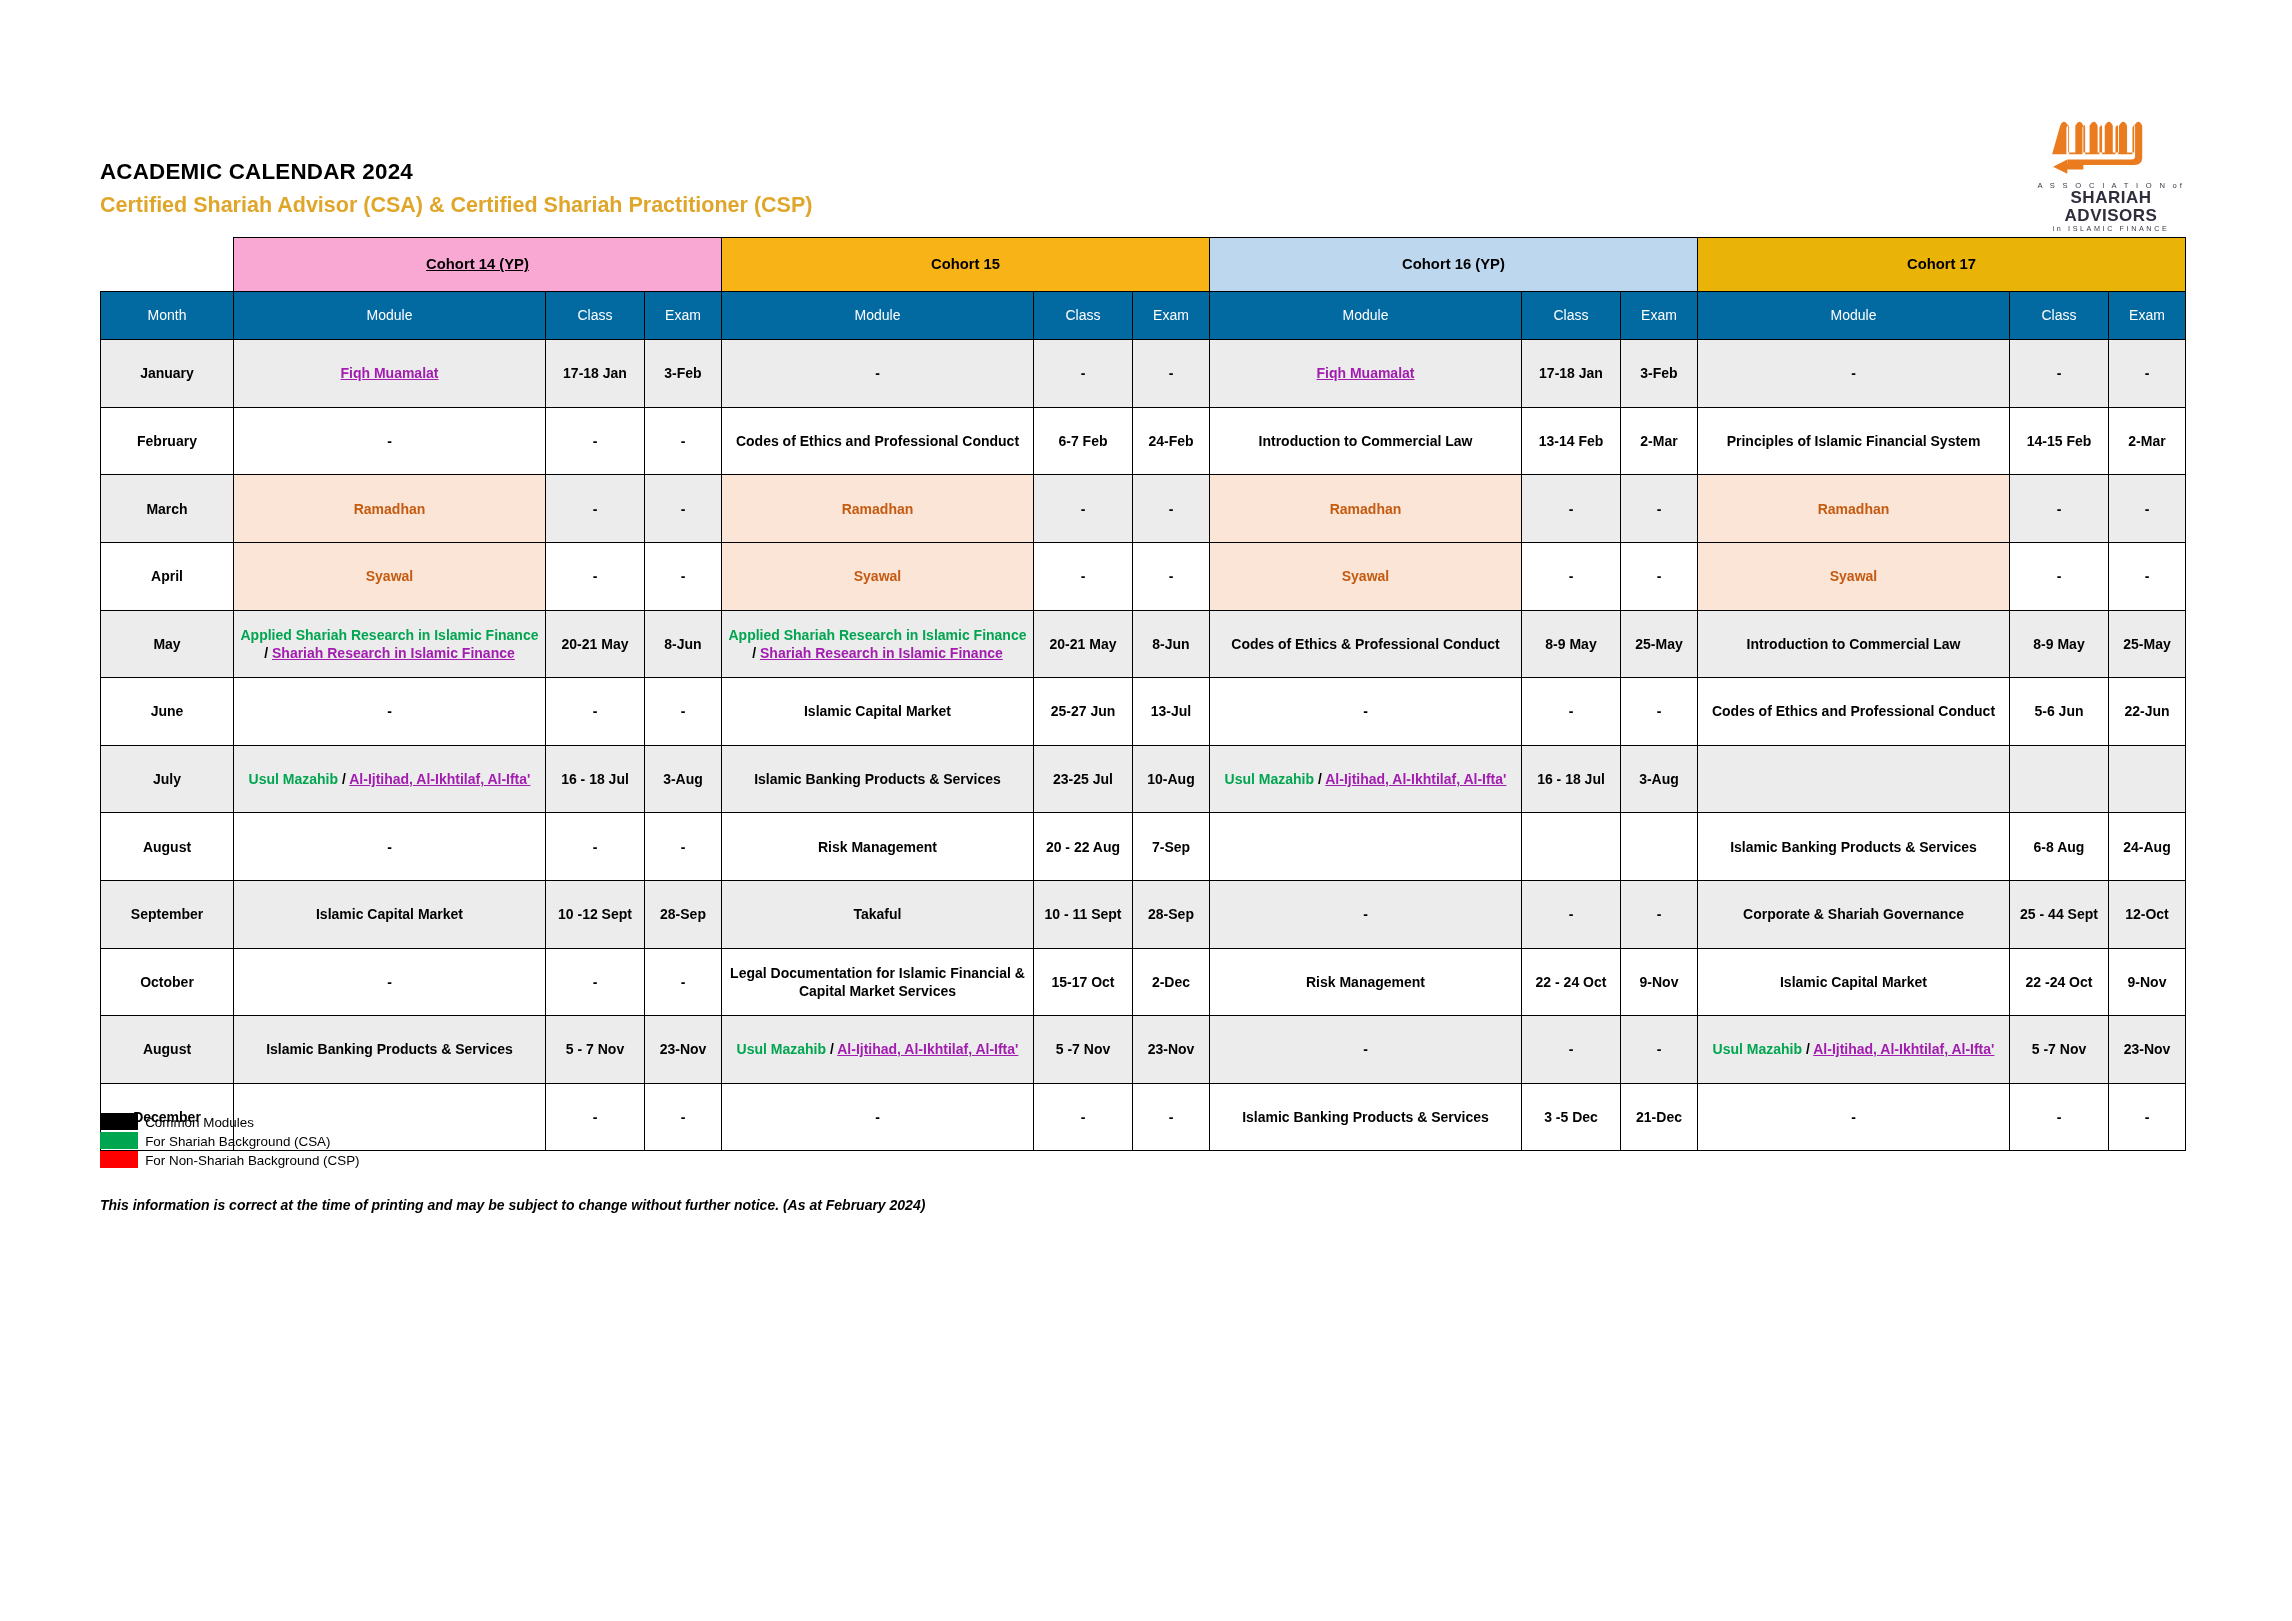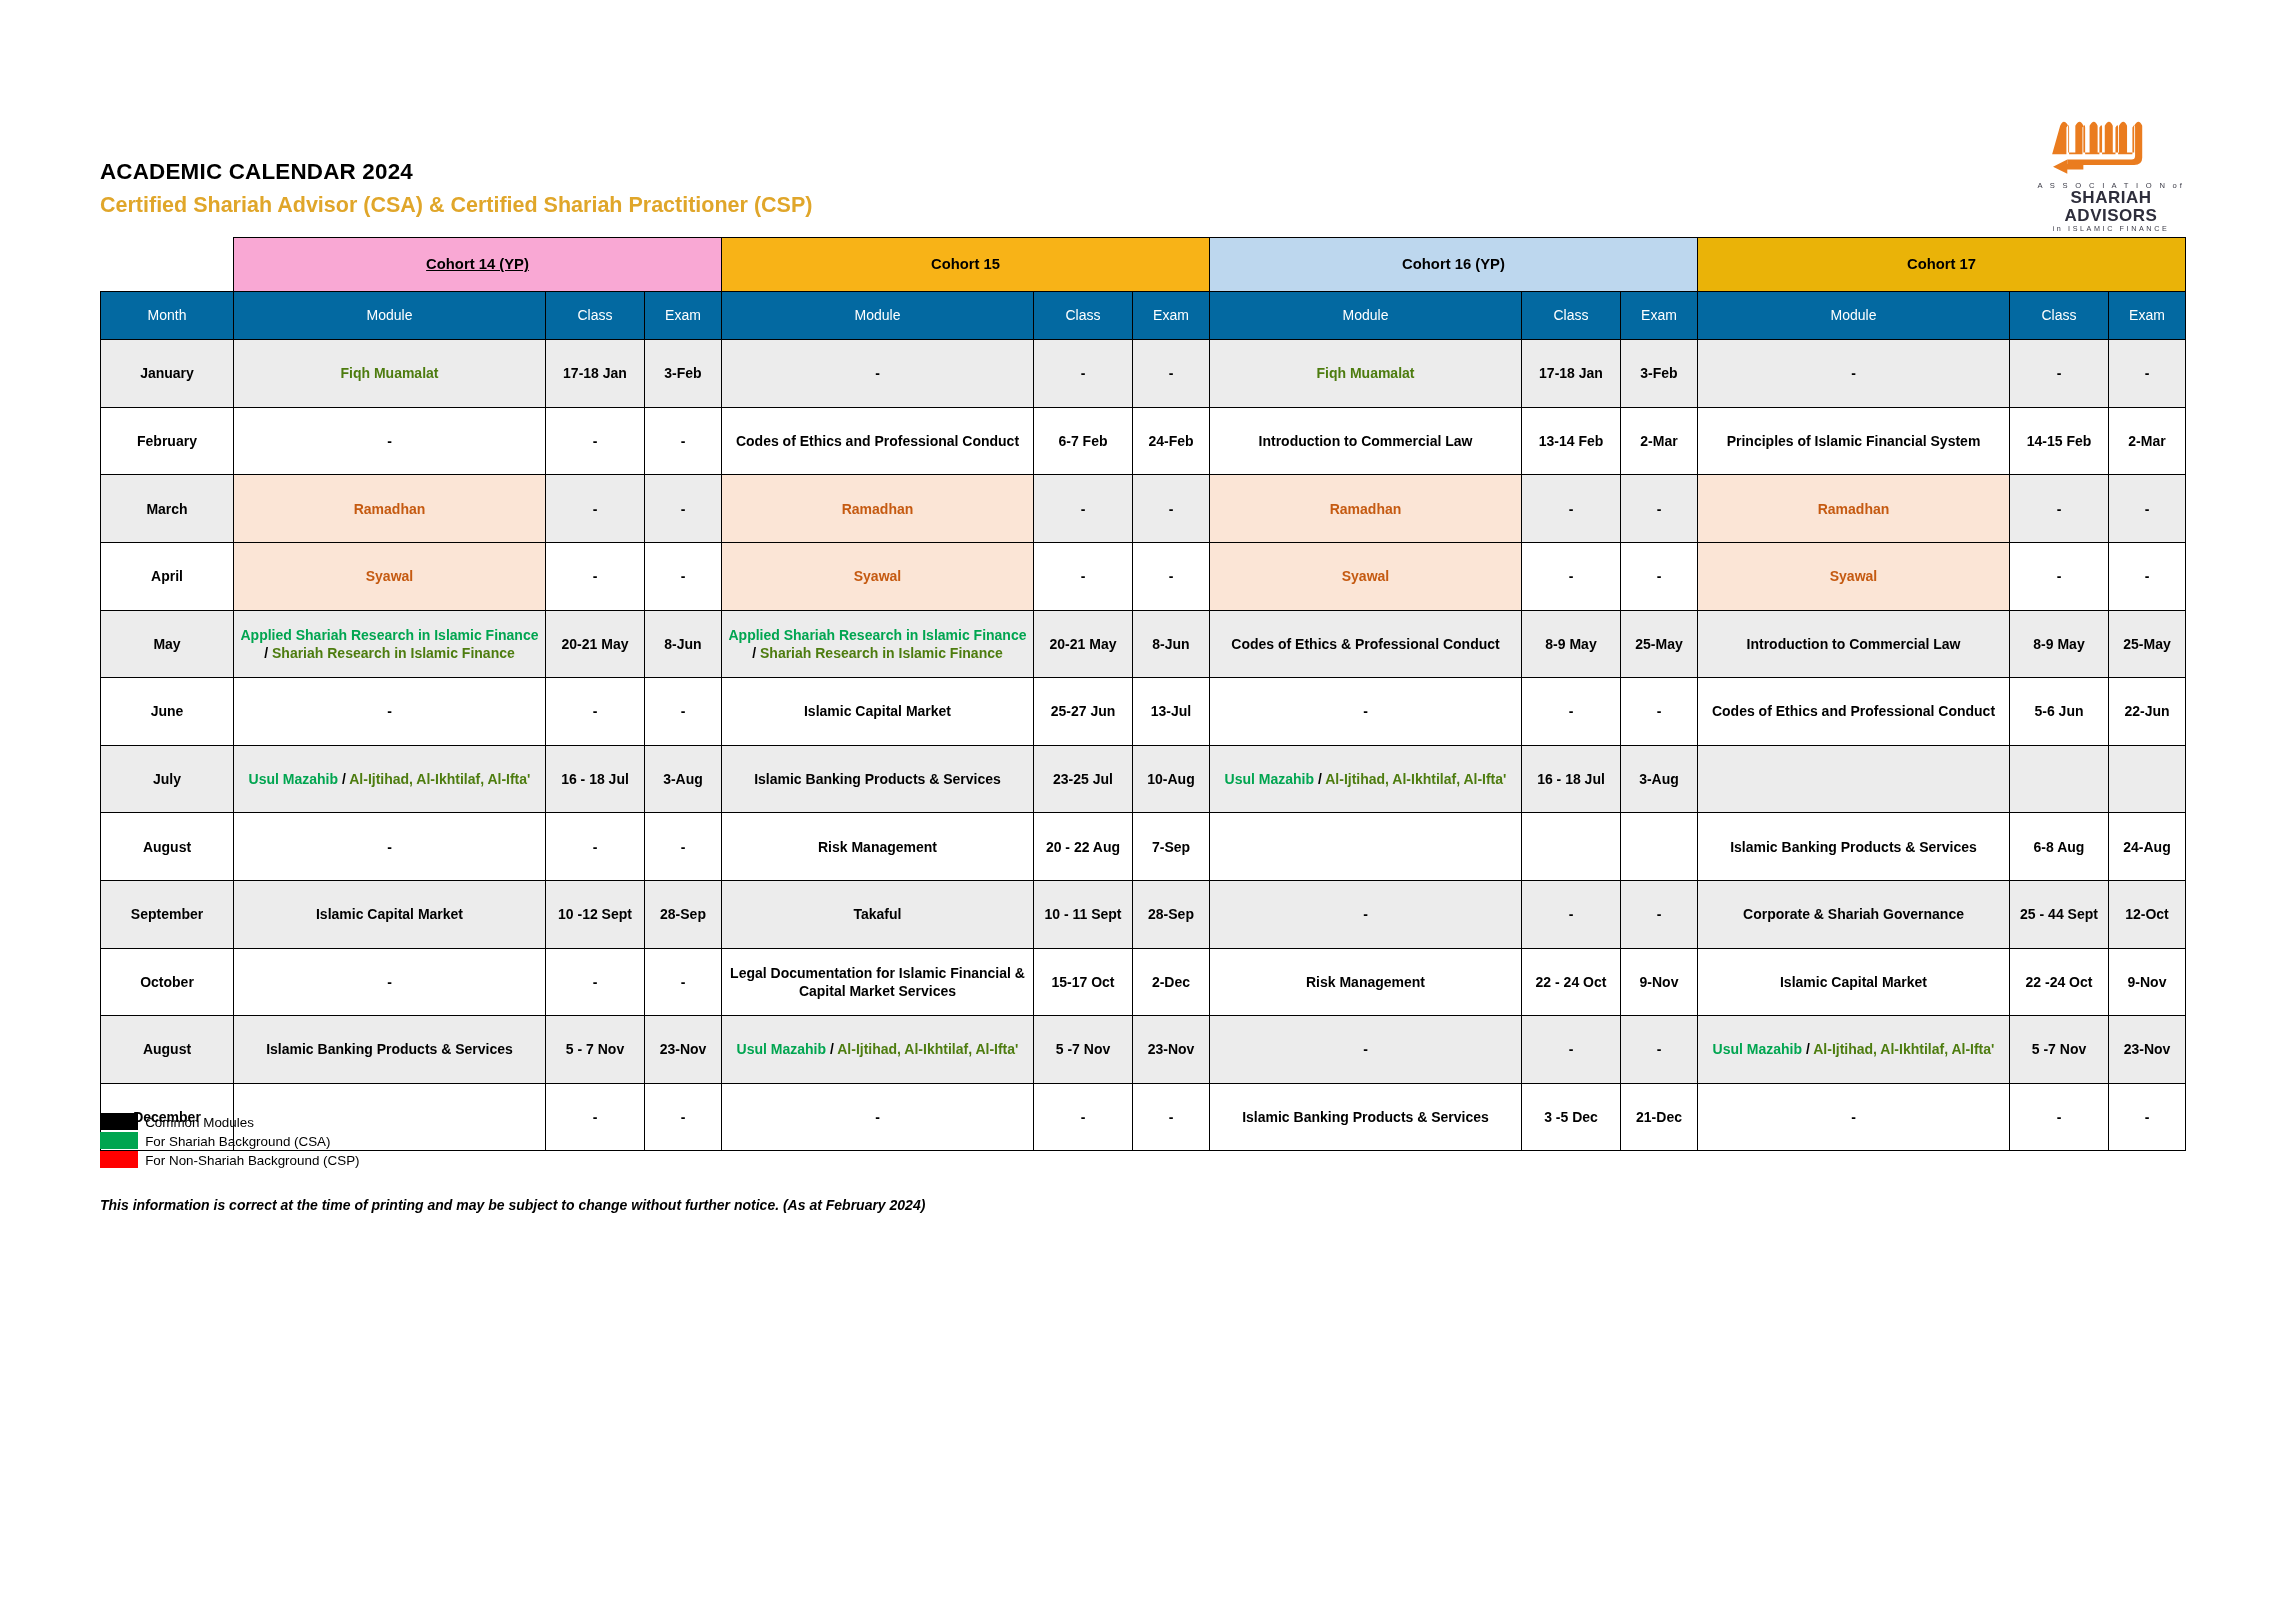--- a/index.html
+++ b/index.html
@@ -142,21 +142,21 @@
   td.month-cell { font-weight: bold; font-size: 14px; }
 
   td.module-cell { font-weight: bold; }
   td.date-cell   { font-weight: bold; }
 
   
   td.holiday {
     background: #fbe5d6 !important;
     color: #c55a11;
   }
-  .t-red   { color: #4d7c0f; }
+  .t-red   { color: #a21caf; text-decoration: underline; }
   .t-green { color: #00a550; }
   .t-black { color: #000000; }
   .t-orange{ color: #c55a11; }
 
   
   .legend {
     position: absolute;
     left: 100px;
     top: 1111px;
   }

